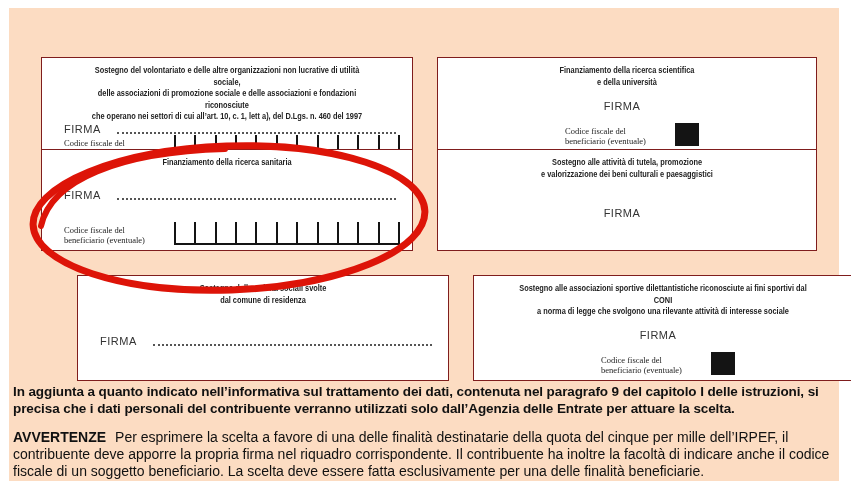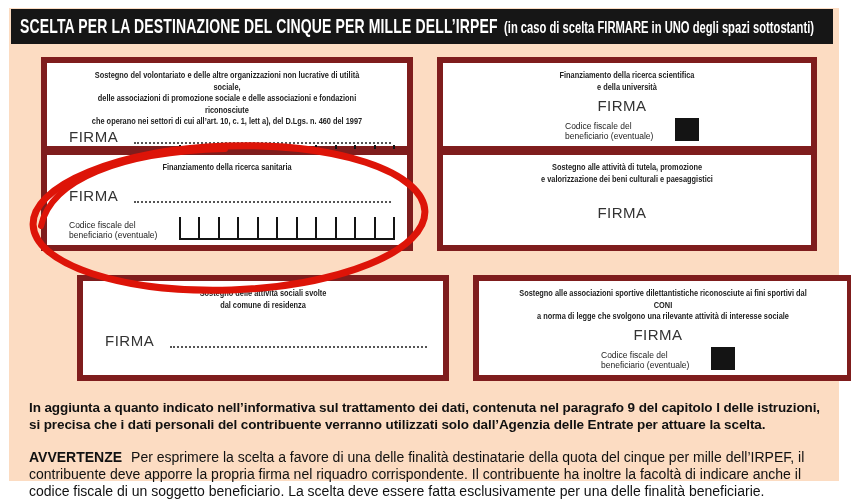--- a/index.html
+++ b/index.html
@@ -15,71 +15,65 @@
     position:absolute;left:11px;top:9px;width:822px;height:35px;
     background:#161616;color:#ffffff;display:flex;align-items:center;
   }
   .h-inner{
     display:flex;align-items:baseline;gap:9px;white-space:nowrap;
     transform:scaleX(0.70);transform-origin:left center;padding-left:13px;
   }
   .h-title{font-size:20px;font-weight:bold;letter-spacing:0.2px;}
   .h-sub{font-size:16px;font-weight:bold;}
   .box{
-    position:absolute;background:#ffffff;border:6px solid #7f1d1d;
+    position:absolute;background:#ffffff;border:1px solid #7f1d1d;
     box-sizing:border-box;display:flex;flex-direction:column;
     padding:6px 8px 5px 8px;
   }
   .c1{left:41px;width:372px;}
   .c2{left:437px;width:380px;align-items:center;}
   .r1{top:57px;height:95px;}
   .r2{top:149px;height:102px;}
   .r3{top:275px;height:106px;margin-left:36px;}
   .box-title{
     font-size:9px;font-weight:bold;color:#222;text-align:center;
     line-height:11.5px;white-space:pre-line;width:100%;
     transform:scaleX(0.82);transform-origin:center top;margin-top:1px;
   }
   .sp{flex:1;}
   .firma-row{display:flex;align-items:flex-end;padding:0 8px 0 14px;}
-  .firma-label{font-size:15px;color:#333;letter-spacing:0.5px;}
+  .firma-label{font-size:11px;color:#333;letter-spacing:0.5px;}
   .dotline{
     flex:1;margin-left:16px;margin-bottom:1px;height:3px;
     border-bottom:2px dotted #555;
   }
   .codice-row{display:flex;align-items:flex-end;padding:0 4px 0 14px;}
   .codice-label{
     font-size:8.5px;color:#222;line-height:10px;white-space:pre-line;
-    width:96px;flex:none;
+    width:96px;flex:none;font-family:Liberation Serif, serif;
   }
   .comb{
     flex:1;margin-left:14px;height:21px;display:flex;
     border-bottom:2px solid #141414;border-right:2px solid #141414;
   }
   .comb .cell{flex:1;border-left:2px solid #141414;}
   .circle-annotation{position:absolute;left:27px;top:140px;width:404px;height:156px;z-index:10;pointer-events:none;}
   .footer{position:absolute;left:13px;top:383px;width:826px;color:#111;}
-  .footer p{margin:16px;}
+  .footer p{margin:0;}
   .privacy{font-size:13.5px;font-weight:bold;line-height:17px;letter-spacing:-0.1px;}
   .avvertenze{font-size:14px;line-height:17px;margin-top:12px !important;}
   .avvertenze b{margin-right:9px;}
 </style>
 </head>
 <body>
 
 <div class="stage">
 
   <div class="panel"></div>
 
-  <div class="header">
-    <div class="h-inner">
-      <span class="h-title">SCELTA PER LA DESTINAZIONE DEL CINQUE PER MILLE DELL’IRPEF</span>
-      <span class="h-sub">(in caso di scelta FIRMARE in UNO degli spazi sottostanti)</span>
-    </div>
-  </div>
 
   <div class="box c1 r1">
     <div class="box-title">Sostegno del volontariato e delle altre organizzazioni non lucrative di utilità sociale,
 delle associazioni di promozione sociale e delle associazioni e fondazioni riconosciute
 che operano nei settori di cui all’art. 10, c. 1, lett a), del D.Lgs. n. 460 del 1997</div>
     <div class="sp"></div>
     <div class="firma-row">
       <span class="firma-label">FIRMA</span>
       <span class="dotline"></span>
     </div>

